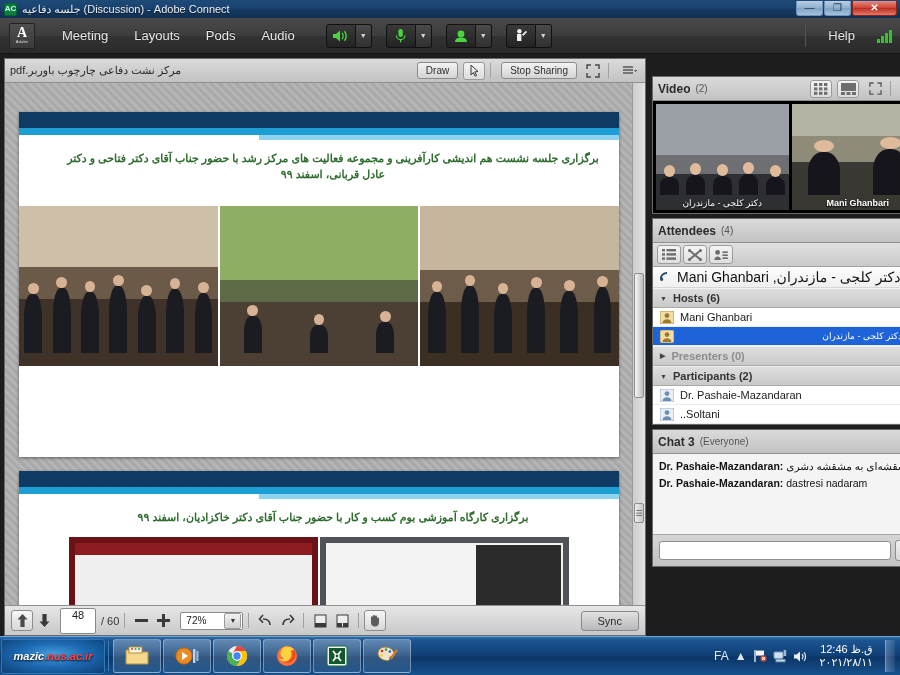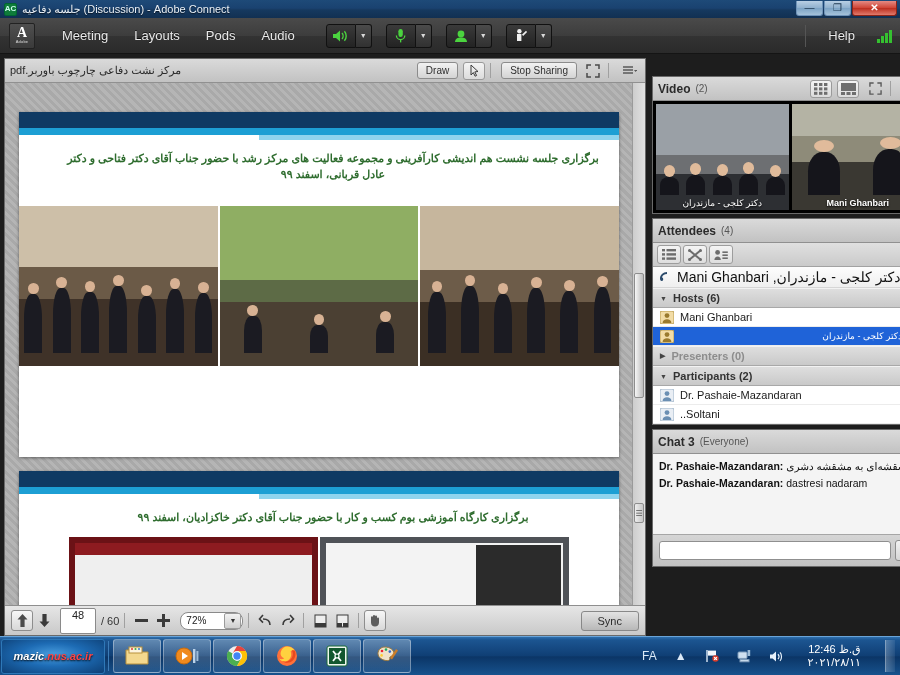--- a/index.html
+++ b/index.html
@@ -165,21 +165,21 @@
     width:22px; height:21px; display:flex; align-items:center; justify-content:center;
     color:#3a3a3a; font-size:13px;
   }
   .pg-input {
     width:36px; height:26px; border:1px solid #8a8a8a; background:#fff;
     font-size:11px; color:#222; text-align:center; margin:0 5px; border-radius:2px;
   }
   .pg-total { font-size:11px; color:#333; }
   .zoom-box {
     display:flex; align-items:center; margin-left:6px;
-    border:1px solid #8a8a8a; border-radius:8px; background:#fff; height:18px;
+    border:1px solid #8a8a8a; border-radius:2px; background:#fff; height:18px;
   }
   .zoom-val { width:42px; font-size:10px; color:#222; padding-left:5px; }
   .zoom-arrow {
     width:17px; height:16px; margin:0 1px;
     background:linear-gradient(to bottom,#f3f3f3,#cfcfcf);
     border:1px solid #9b9b9b; border-radius:2px;
     display:flex; align-items:center; justify-content:center; font-size:7px; color:#333;
   }
   .sync-btn {
     margin-left:auto; height:20px; padding:0 16px; font-size:11px; color:#2b2b2b;
@@ -277,21 +277,21 @@
     text-shadow:0 1px 2px #000; white-space:nowrap;
   }
   .startbtn .txt .red { color:#ff4444; }
   .tb-sep { width:1px; height:30px; background:#0a2d56; border-right:1px solid #3c7cb8; margin:0 3px; }
   .tb-app {
     width:48px; height:34px; margin:0 1px; border-radius:3px;
     background: linear-gradient(to bottom, rgba(255,255,255,.30), rgba(255,255,255,.06));
     border:1px solid rgba(255,255,255,.35);
     display:flex; align-items:center; justify-content:center;
   }
-  .tray { margin-left:auto; display:flex; align-items:center; gap:18px; padding-right:5px; }
+  .tray { margin-left:auto; display:flex; align-items:center; gap:6px; padding-right:5px; }
   .tray-item { color:#dbe9f7; font-size:12px; display:flex; align-items:center; }
   .clock { color:#fff; font-size:11px; text-align:center; line-height:13px; padding:0 6px; }
   .showdesk { width:10px; height:32px; background:linear-gradient(to right,rgba(255,255,255,.25),rgba(255,255,255,.08));
     border-left:1px solid rgba(255,255,255,.4); }
 </style>
 </head>
 <body>
 
 <div id="app">
 

